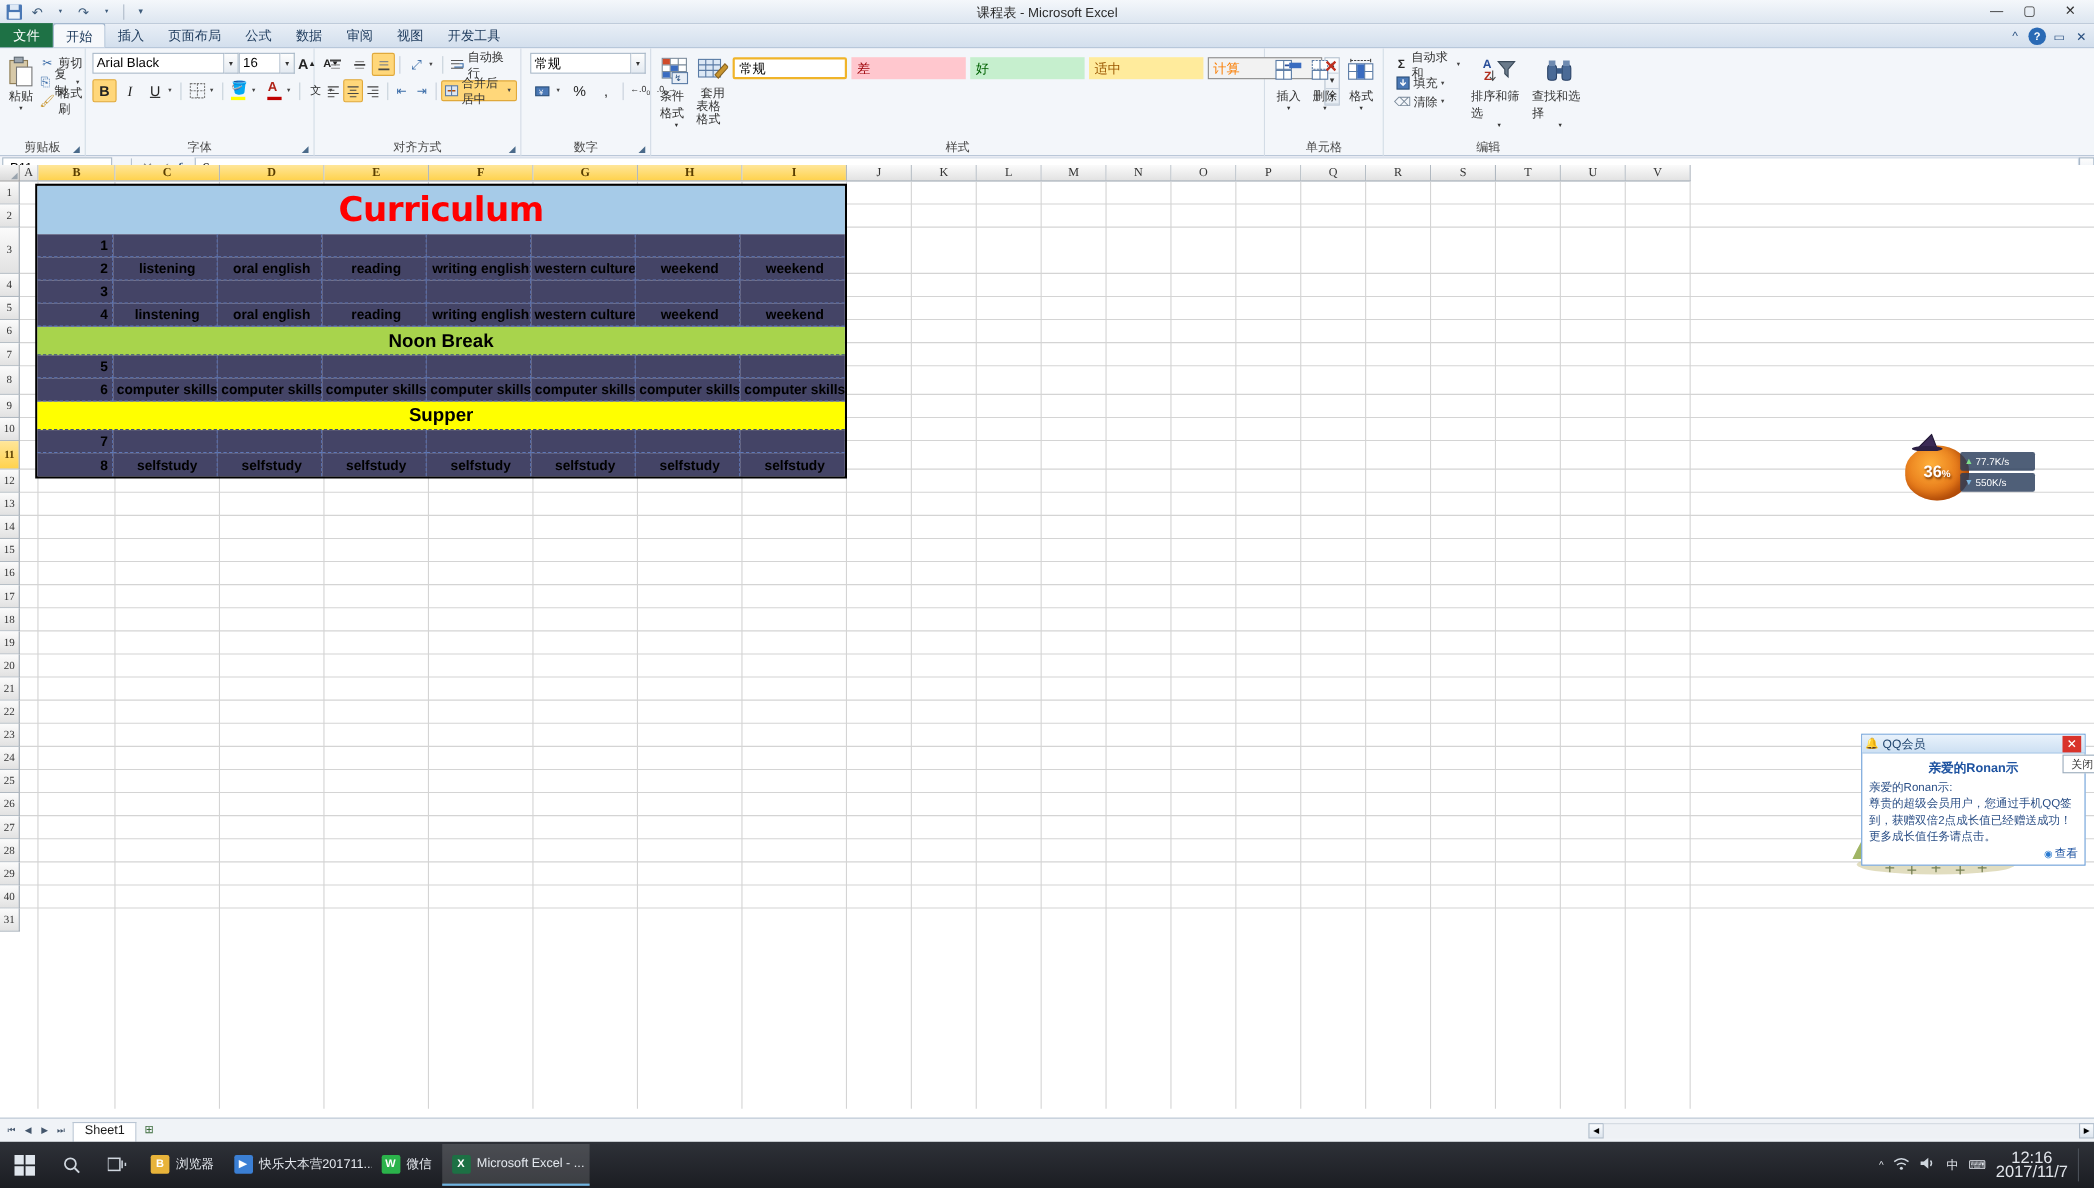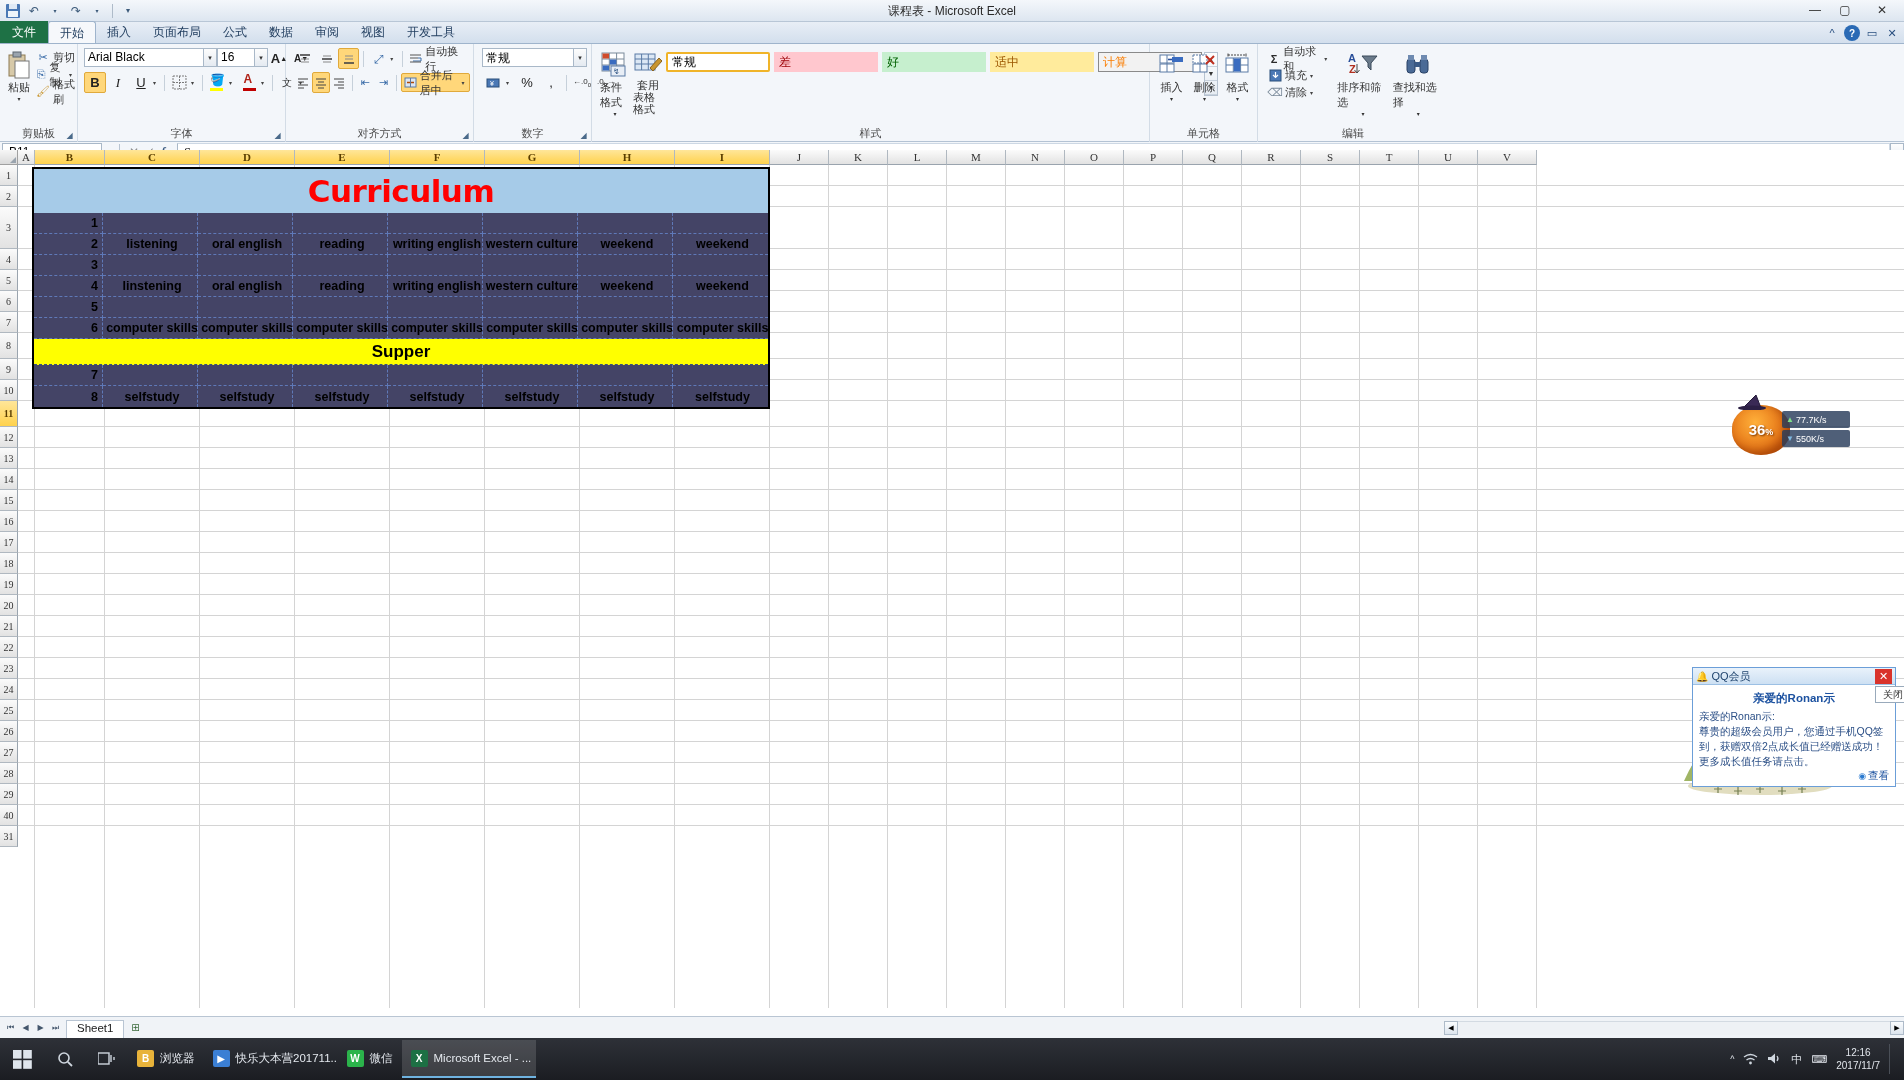--- a/index.html
+++ b/index.html
@@ -209,21 +209,21 @@
   .tb-ico { width:42px;height:42px;display:flex;align-items:center;justify-content:center;
     font-size:15px;color:#cfd6de;}
   .tbitem { height:38px; display:flex; align-items:center; gap:6px; padding:0 9px;
     font-size:11.5px; color:#e4e8ee; border-bottom:2px solid transparent;
     max-width:134px; overflow:hidden; white-space:nowrap; }
   .tbitem.active { background:rgba(255,255,255,.14); border-bottom:2px solid #6fb3e0; }
   .tb-sq { width:17px;height:17px;border-radius:2px;display:flex;align-items:center;
     justify-content:center;font-size:10px;color:#fff;font-weight:bold;flex-shrink:0;}
   .tray { margin-left:auto; display:flex; align-items:center; gap:9px; padding-right:10px;
     font-size:11px; color:#e2e6ec; }
-  .clock { text-align:center; line-height:13px; font-size:10px; }
+  .clock { text-align:center; line-height:13px; font-size:15px; }
 </style>
 </head>
 <body>
 
 <div class="titlebar">
   <div class="qat">
     <div class="qat-ico">
         <div class="save-ico"></div>
       </div>
     <div class="qat-ico">↶</div>
@@ -811,20 +811,21 @@
           <div class="tt-c num">4</div>
           <div class="tt-c day ctr">linstening</div>
           <div class="tt-c day ctr">oral english</div>
           <div class="tt-c day ctr">reading</div>
           <div class="tt-c day ctr">writing english</div>
           <div class="tt-c day ctr">western culture</div>
           <div class="tt-c day ctr">weekend</div>
           <div class="tt-c day ctr" style="border-right:none">weekend</div>
         </div>
 
+        <div class="bar noon">Noon Break</div>
 
         <div class="tt-row">
           <div class="tt-c num">5</div>
           <div class="tt-c day ctr"></div>
           <div class="tt-c day ctr"></div>
           <div class="tt-c day ctr"></div>
           <div class="tt-c day ctr"></div>
           <div class="tt-c day ctr"></div>
           <div class="tt-c day ctr"></div>
           <div class="tt-c day ctr" style="border-right:none"></div>

